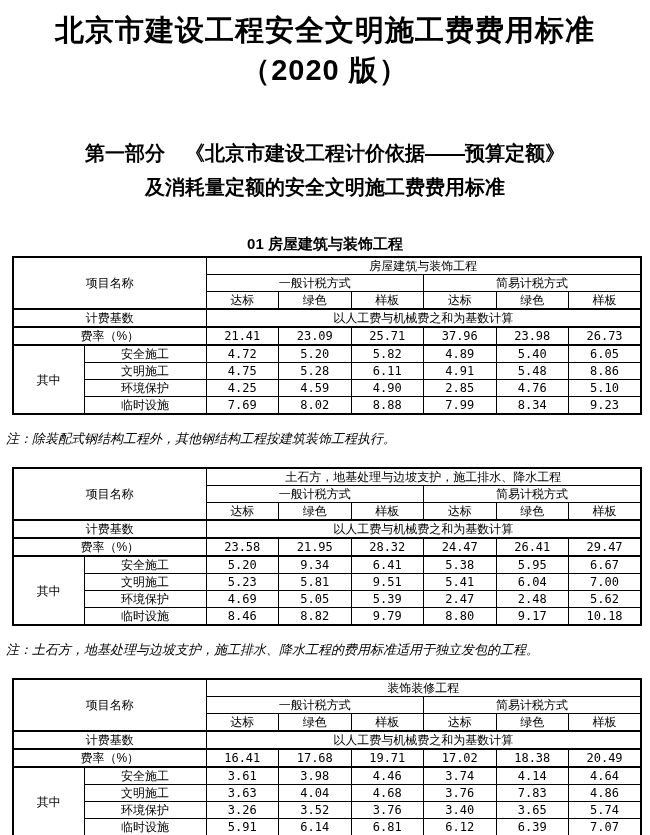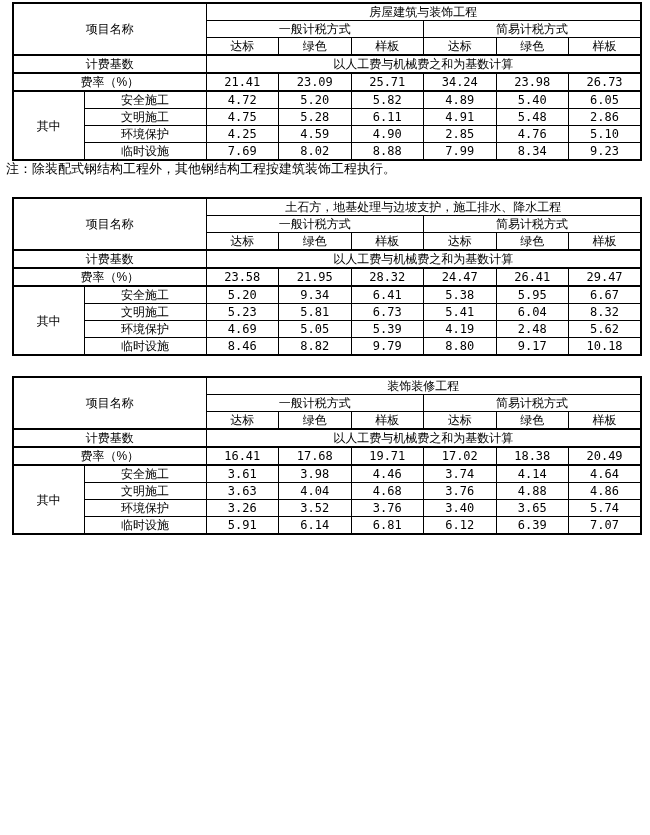--- a/index.html
+++ b/index.html
@@ -56,30 +56,42 @@
   table.fee-table tr.thick td { border-top-width: 2px; }
   table.fee-table td.num {
     font-family: "DejaVu Sans Mono", monospace;
     font-size: 12px;
   }
   col.c-among { width: 71px; }
   col.c-item  { width: 122px; }
   col.c-data  { width: 72.5px; }
 
   .note {
-    margin: 0 0 0 6px;
+    margin: 16px 0 0 6px;
     font-size: 13px; line-height: 16px;
     text-align: left;
+    font-style: italic;
   }
 </style>
 </head>
 <body>
 
 <div class="page">
 
+  <header class="title-block">
+    <h1 class="doc-title">
+      <span class="line">北京市建设工程安全文明施工费费用标准</span>
+      <span class="line">（2020 版）</span>
+    </h1>
+    <h2 class="part-heading">
+      <span class="line">第一部分　《北京市建设工程计价依据——预算定额》</span>
+      <span class="line">及消耗量定额的安全文明施工费费用标准</span>
+    </h2>
+    <h3 class="section-heading">01 房屋建筑与装饰工程</h3>
+  </header>
 
   <div id="tables-host">
     <section class="table-block">
       <table class="fee-table">
         <colgroup>
           <col class="c-among">
             <col class="c-item">
           <col class="c-data">
             <col class="c-data">
             <col class="c-data">
@@ -106,42 +118,42 @@
           </tr>
           <tr class="thick">
             <td colspan="2">计费基数</td>
             <td colspan="6">以人工费与机械费之和为基数计算</td>
           </tr>
           <tr class="thick">
             <td colspan="2">费率（%）</td>
             <td class="num">21.41</td>
             <td class="num">23.09</td>
             <td class="num">25.71</td>
-            <td class="num">34.24</td>
+            <td class="num">37.96</td>
             <td class="num">23.98</td>
             <td class="num">26.73</td>
           </tr>
           <tr class="thick">
             <td rowspan="4">其中</td>
             <td>安全施工</td>
             <td class="num">4.72</td>
             <td class="num">5.20</td>
             <td class="num">5.82</td>
             <td class="num">4.89</td>
             <td class="num">5.40</td>
             <td class="num">6.05</td>
           </tr>
           <tr>
             <td>文明施工</td>
             <td class="num">4.75</td>
             <td class="num">5.28</td>
             <td class="num">6.11</td>
             <td class="num">4.91</td>
             <td class="num">5.48</td>
-            <td class="num">2.86</td>
+            <td class="num">8.86</td>
           </tr>
           <tr>
             <td>环境保护</td>
             <td class="num">4.25</td>
             <td class="num">4.59</td>
             <td class="num">4.90</td>
             <td class="num">2.85</td>
             <td class="num">4.76</td>
             <td class="num">5.10</td>
           </tr>
@@ -208,45 +220,46 @@
             <td class="num">9.34</td>
             <td class="num">6.41</td>
             <td class="num">5.38</td>
             <td class="num">5.95</td>
             <td class="num">6.67</td>
           </tr>
           <tr>
             <td>文明施工</td>
             <td class="num">5.23</td>
             <td class="num">5.81</td>
-            <td class="num">6.73</td>
+            <td class="num">9.51</td>
             <td class="num">5.41</td>
             <td class="num">6.04</td>
-            <td class="num">8.32</td>
+            <td class="num">7.00</td>
           </tr>
           <tr>
             <td>环境保护</td>
             <td class="num">4.69</td>
             <td class="num">5.05</td>
             <td class="num">5.39</td>
-            <td class="num">4.19</td>
+            <td class="num">2.47</td>
             <td class="num">2.48</td>
             <td class="num">5.62</td>
           </tr>
           <tr>
             <td>临时设施</td>
             <td class="num">8.46</td>
             <td class="num">8.82</td>
             <td class="num">9.79</td>
             <td class="num">8.80</td>
             <td class="num">9.17</td>
             <td class="num">10.18</td>
           </tr>
         </tbody>
       </table>
+      <p class="note">注：土石方，地基处理与边坡支护，施工排水、降水工程的费用标准适用于独立发包的工程。</p>
     </section>
 
     <section class="table-block">
       <table class="fee-table">
         <colgroup>
           <col class="c-among">
             <col class="c-item">
           <col class="c-data">
             <col class="c-data">
             <col class="c-data">
@@ -293,21 +306,21 @@
             <td class="num">3.74</td>
             <td class="num">4.14</td>
             <td class="num">4.64</td>
           </tr>
           <tr>
             <td>文明施工</td>
             <td class="num">3.63</td>
             <td class="num">4.04</td>
             <td class="num">4.68</td>
             <td class="num">3.76</td>
-            <td class="num">4.88</td>
+            <td class="num">7.83</td>
             <td class="num">4.86</td>
           </tr>
           <tr>
             <td>环境保护</td>
             <td class="num">3.26</td>
             <td class="num">3.52</td>
             <td class="num">3.76</td>
             <td class="num">3.40</td>
             <td class="num">3.65</td>
             <td class="num">5.74</td>

